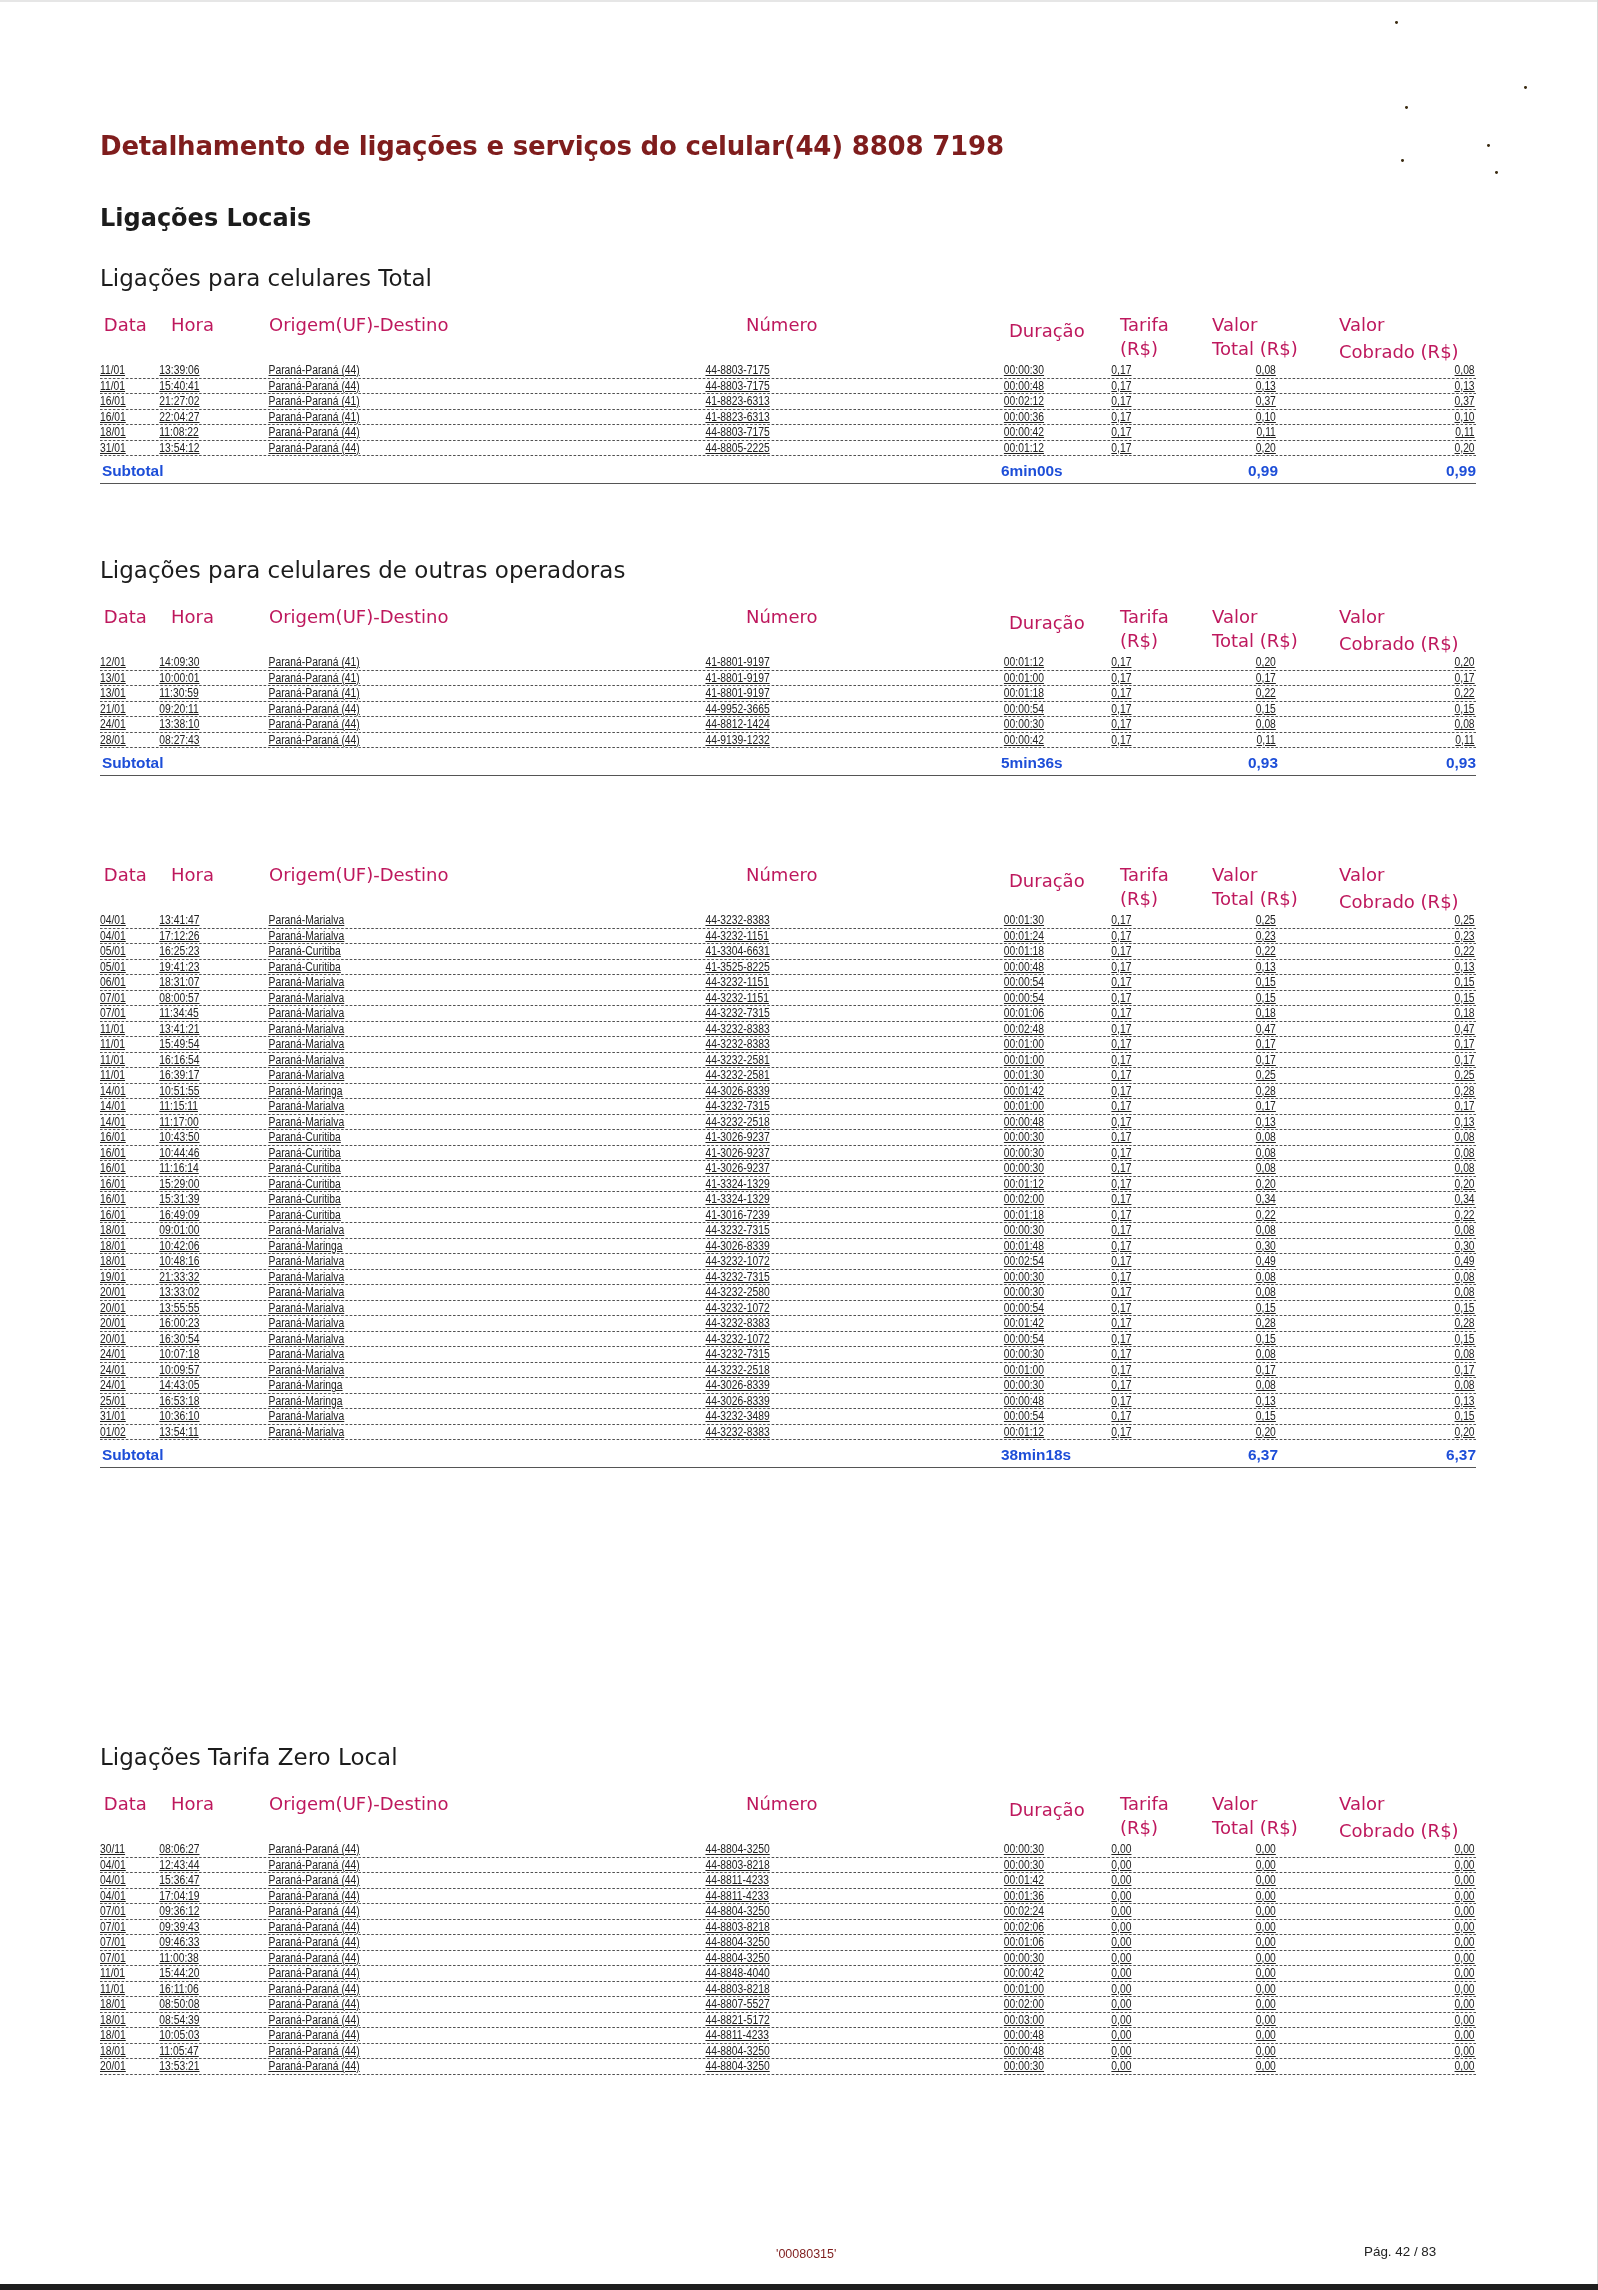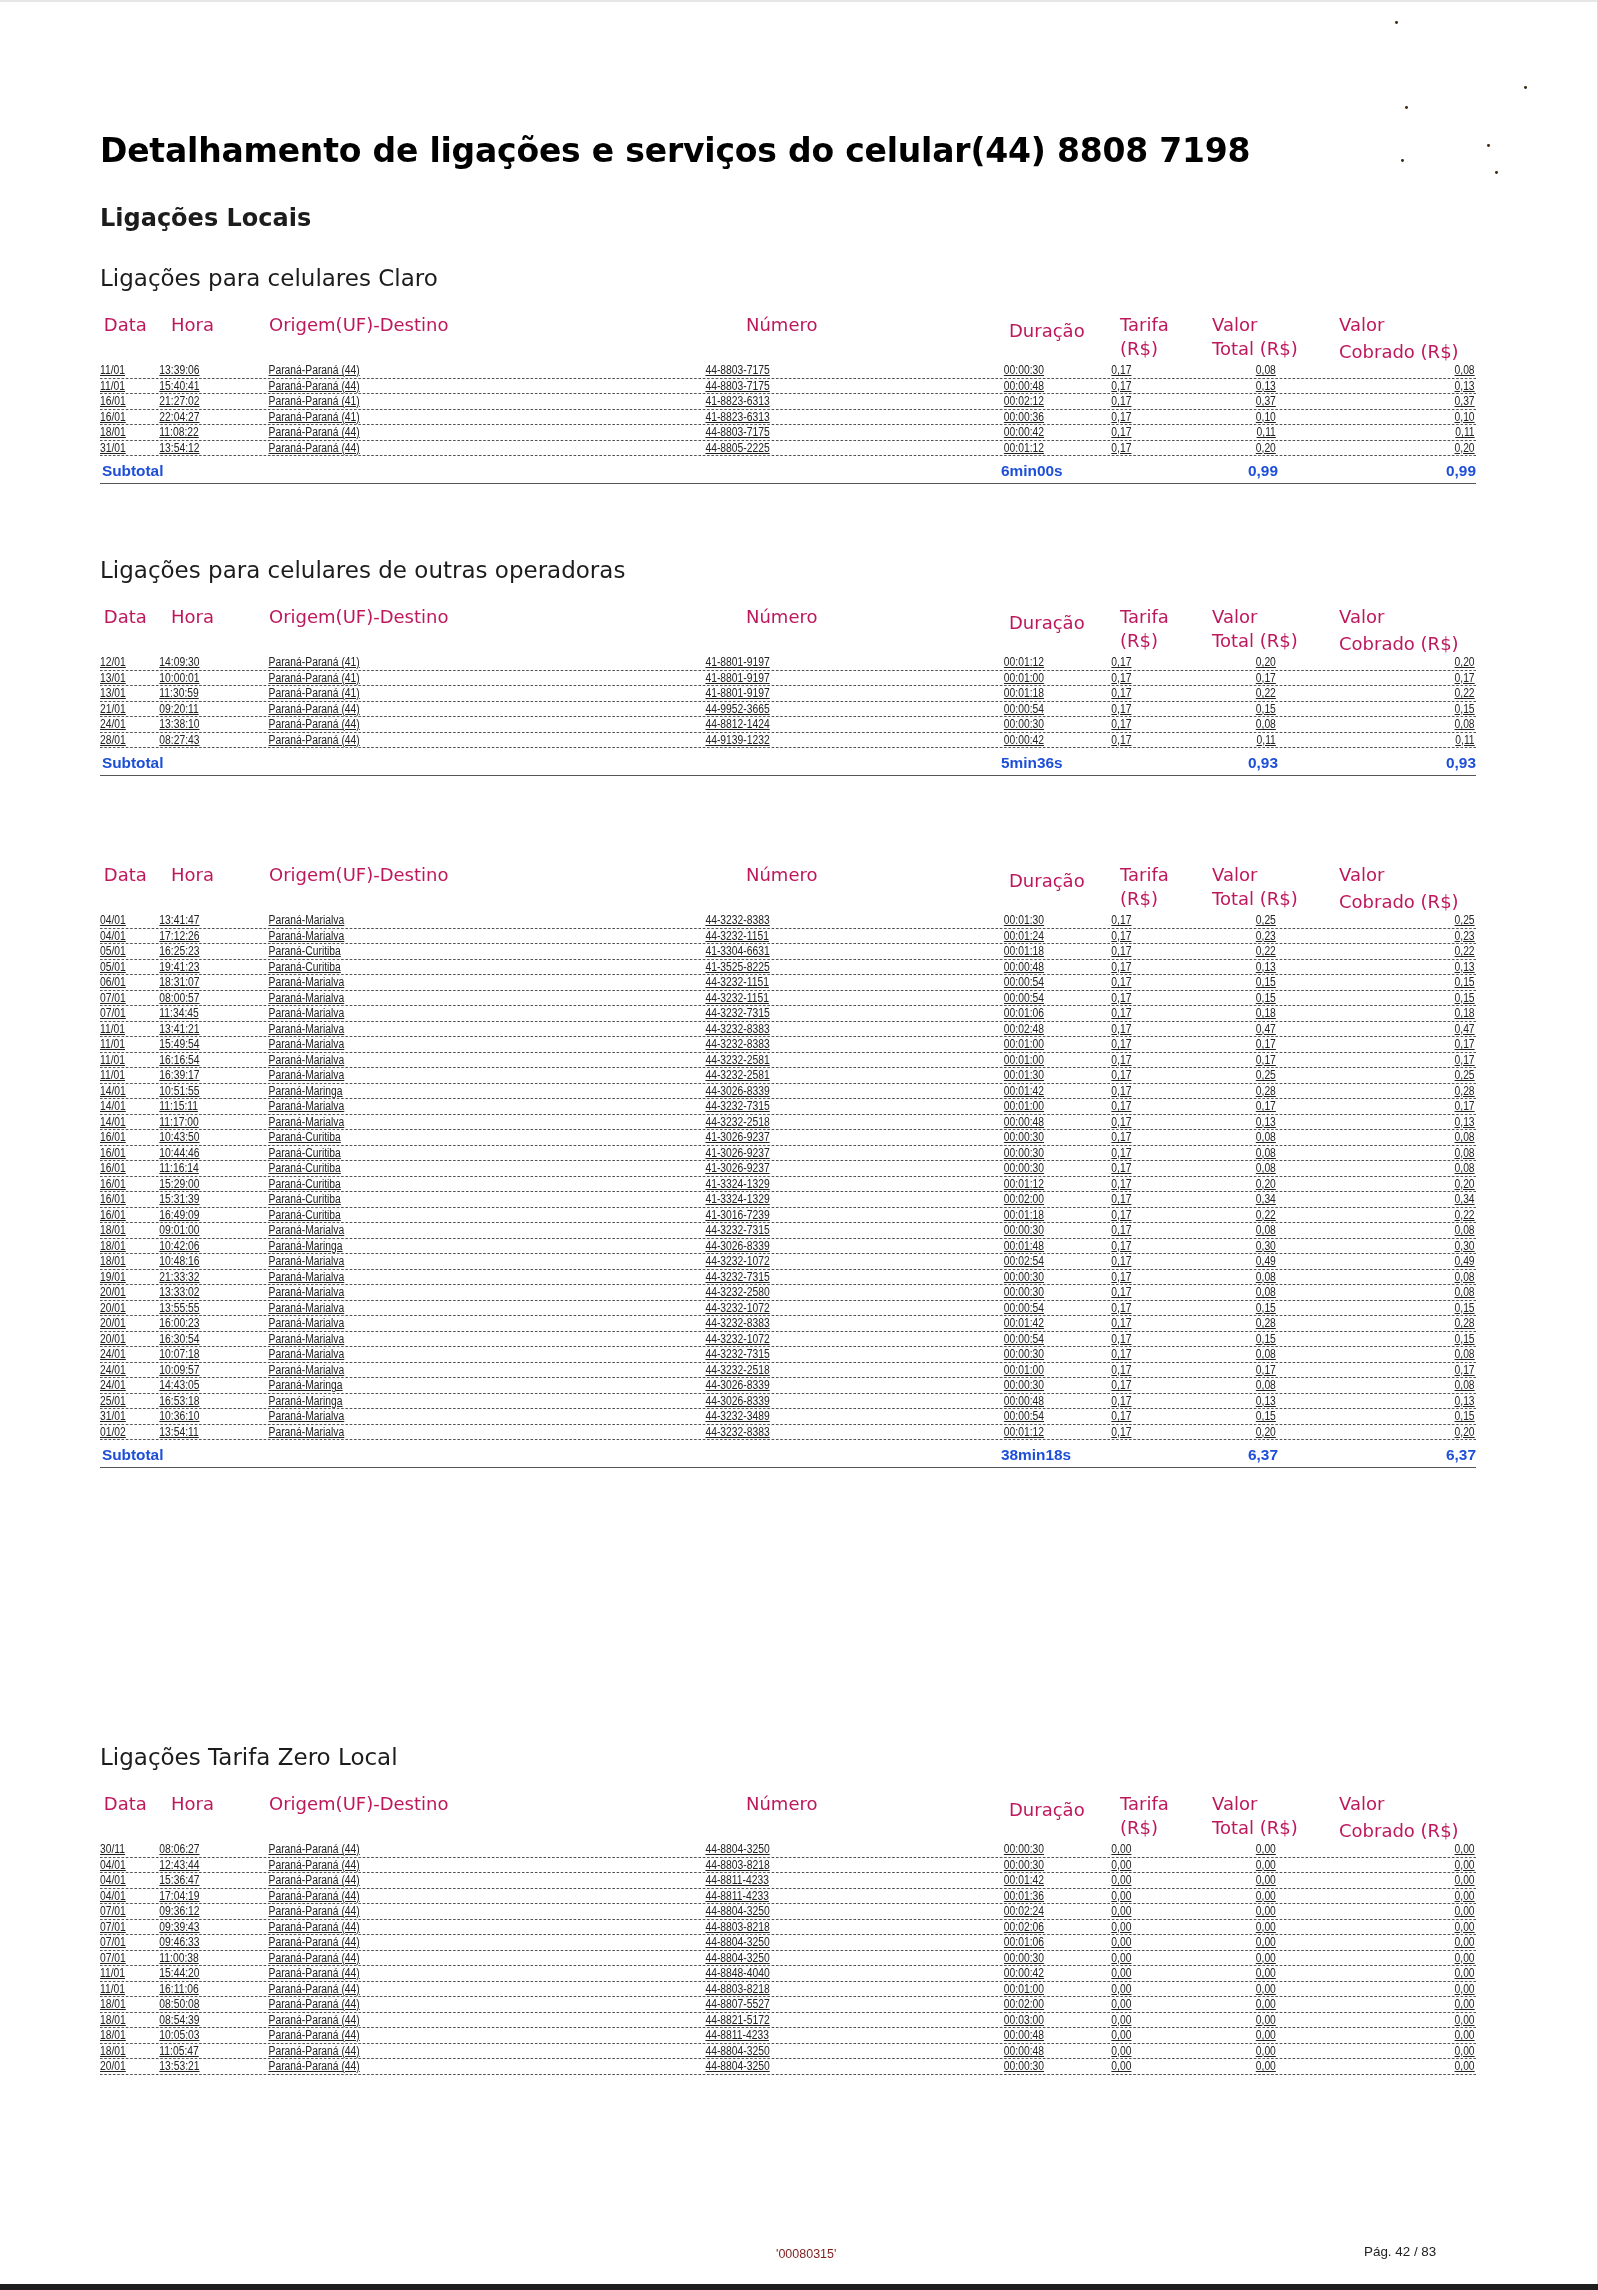--- a/index.html
+++ b/index.html
@@ -4,21 +4,21 @@
 <style>
   html, body { margin: 0; padding: 0; background: #ffffff; }
   body {
     width: 1599px; height: 2290px; position: relative; overflow: hidden;
     font-family: "DejaVu Sans", sans-serif; color: #1a1a1a;
   }
   .page-edge-bottom { position: absolute; left: 0; right: 0; bottom: 0; height: 5.8px; background: #1e1e1e; }
   .page-edge-right { position: absolute; top: 0; right: 0; width: 1.9px; bottom: 0; background: #d9d9d9; }
   .page-edge-top { position: absolute; top: 0; left: 0; right: 0; height: 1.9px; background: #e6e6e6; }
 
-  .doc-title { position: absolute; left: 100px; top: 131px; font-size: 33px; font-weight: bold; color: #000000; letter-spacing: -0.2px; }
+  .doc-title { position: absolute; left: 100px; top: 131px; font-size: 26px; font-weight: bold; color: #7f1d1d; letter-spacing: -0.2px; }
   .group-title { position: absolute; left: 100px; top: 204px; font-size: 24px; font-weight: bold; color: #1c1c1c; }
 
   .section { position: absolute; left: 100px; width: 1376px; }
   .section-title { font-size: 23px; color: #1c1c1c; height: 35px; }
 
   .colhead { position: relative; height: 50px; margin-top: 13.4px; font-size: 18px; color: #be185d; }
   .colhead span { position: absolute; top: 0; white-space: nowrap; line-height: 24px; }
   .h-data { left: 3.8px; }
   .h-hora { left: 71px; }
   .h-origem { left: 169px; }
@@ -68,21 +68,21 @@
 <div class="speck" style="left:1405px;top:106px;"></div>
 <div class="speck" style="left:1524px;top:86px;"></div>
 <div class="speck" style="left:1401px;top:159px;"></div>
 <div class="speck" style="left:1487px;top:144px;"></div>
 <div class="speck" style="left:1495px;top:171px;"></div>
 
 <div class="doc-title">Detalhamento de ligações e serviços do celular(44) 8808 7198</div>
 <div class="group-title">Ligações Locais</div>
 
 <div class="section" id="sec0" style="top:265px;">
-    <div class="section-title">Ligações para celulares Claro</div>
+    <div class="section-title">Ligações para celulares Total</div>
     <div class="colhead">
     <span class="h-data">Data</span>
     <span class="h-hora">Hora</span>
     <span class="h-origem">Origem(UF)-Destino</span>
     <span class="h-numero">Número</span>
     <span class="h-duracao" style="top:5.8px">Duração</span>
     <span class="h-tarifa">Tarifa</span>
     <span class="h-tarifa h2line">(R$)</span>
     <span class="h-valortotal">Valor</span>
     <span class="h-valortotal h2line">Total  (R$)</span>

